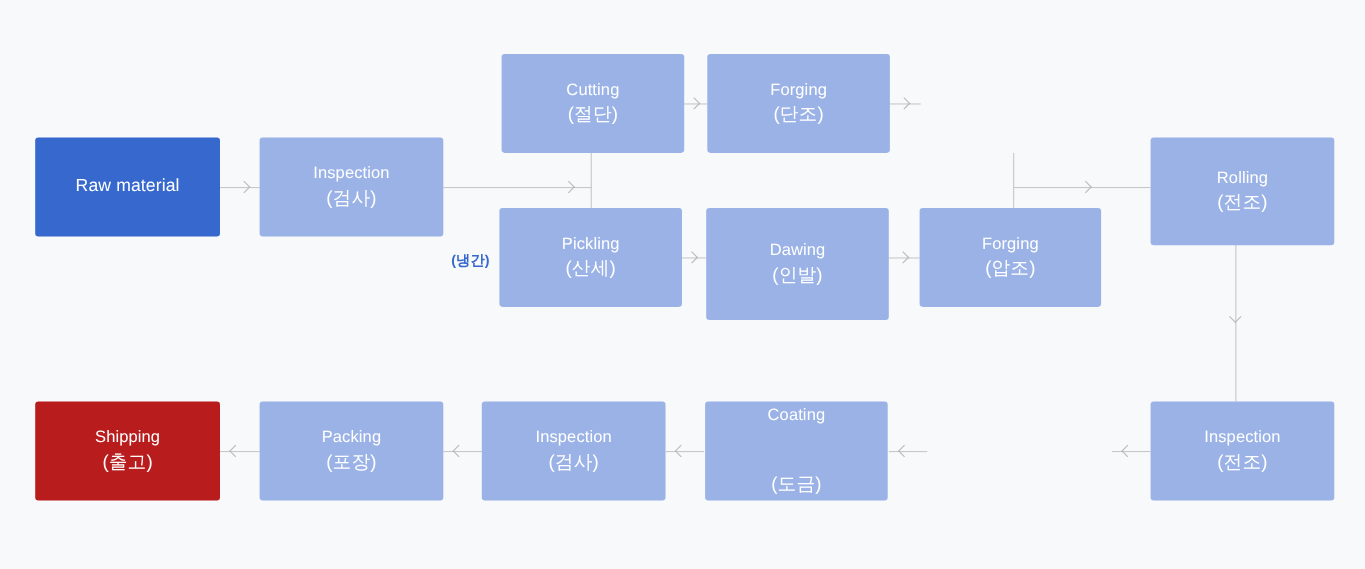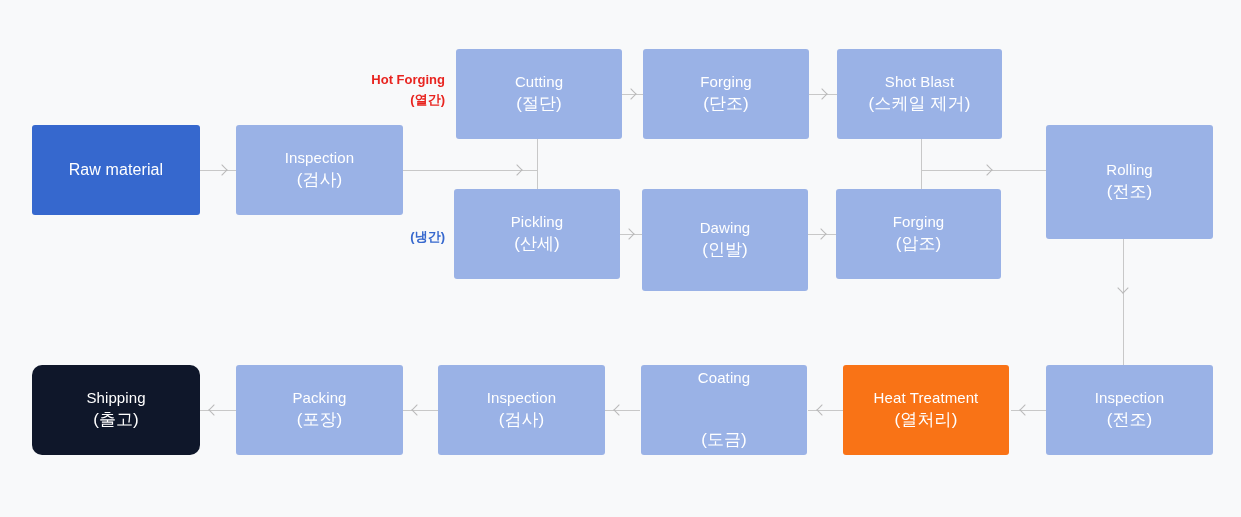--- a/index.html
+++ b/index.html
@@ -37,21 +37,21 @@
     letter-spacing: 0.1px;
     white-space: nowrap;
   }
   .node .ln-ko {
     font-size: 17px;
     letter-spacing: 0.1px;
     white-space: nowrap;
   }
   .node.light  { background: #9ab2e6; }
   .node.primary{ background: #3668ce; }
-  .node.deep   { background: #0f172a; border-radius: 10px; }
+  .node.deep   { background: #b91c1c; }
   .node.accent { background: #f97316; }
   .node.single .ln-en { font-size: 16px; }
 
   .branch-label {
     position: absolute;
     text-align: right;
     font-size: 13px;
     font-weight: bold;
     line-height: 1.55;
     white-space: nowrap;
@@ -130,24 +130,20 @@
 
   <div class="ln h" style="left:605px; top:410px; width:35px;"></div>
   <div class="arrow left" style="left:614px; top:405px;"></div>
 
   <div class="ln h" style="left:403px; top:410px; width:35px;"></div>
   <div class="arrow left" style="left:412px; top:405px;"></div>
 
   <div class="ln h" style="left:200px; top:410px; width:36px;"></div>
   <div class="arrow left" style="left:209px; top:405px;"></div>
 
-  <div class="branch-label hot" style="left:300px; top:70px; width:145px;">
-    <div>Hot Forging</div>
-    <div>(열간)</div>
-  </div>
 
   <div class="branch-label cold" style="left:300px; top:227px; width:145px;">
     <div>(냉간)</div>
   </div>
 
   <div class="node primary single" style="left:32px; top:125px; width:168px; height:90px;">
     <div class="ln-en">Raw material</div>
   </div>
 
   <div class="node light" style="left:236px; top:125px; width:167px; height:90px;">
@@ -158,54 +154,46 @@
   <div class="node light" style="left:456px; top:49px; width:166px; height:90px;">
     <div class="ln-en">Cutting</div>
     <div class="ln-ko">(절단)</div>
   </div>
 
   <div class="node light" style="left:643px; top:49px; width:166px; height:90px;">
     <div class="ln-en">Forging</div>
     <div class="ln-ko">(단조)</div>
   </div>
 
-  <div class="node light" style="left:837px; top:49px; width:165px; height:90px;">
-    <div class="ln-en">Shot Blast</div>
-    <div class="ln-ko">(스케일 제거)</div>
-  </div>
 
   <div class="node light" style="left:454px; top:189px; width:166px; height:90px;">
     <div class="ln-en">Pickling</div>
     <div class="ln-ko">(산세)</div>
   </div>
 
   <div class="node light" style="left:642px; top:189px; width:166px; height:102px;">
     <div class="ln-en">Dawing</div>
     <div class="ln-ko">(인발)</div>
   </div>
 
   <div class="node light" style="left:836px; top:189px; width:165px; height:90px;">
     <div class="ln-en">Forging</div>
     <div class="ln-ko">(압조)</div>
   </div>
 
-  <div class="node light" style="left:1046px; top:125px; width:167px; height:114px;">
+  <div class="node light" style="left:1046px; top:125px; width:167px; height:98px;">
     <div class="ln-en">Rolling</div>
     <div class="ln-ko">(전조)</div>
   </div>
 
   <div class="node light" style="left:1046px; top:365px; width:167px; height:90px;">
     <div class="ln-en">Inspection</div>
     <div class="ln-ko">(전조)</div>
   </div>
 
-  <div class="node accent" style="left:843px; top:365px; width:166px; height:90px;">
-    <div class="ln-en">Heat Treatment</div>
-    <div class="ln-ko">(열처리)</div>
-  </div>
 
   <div class="node light" style="left:641px; top:365px; width:166px; height:90px;gap:40px;">
     <div class="ln-en">Coating</div>
     <div class="ln-ko">(도금)</div>
   </div>
 
   <div class="node light" style="left:438px; top:365px; width:167px; height:90px;">
     <div class="ln-en">Inspection</div>
     <div class="ln-ko">(검사)</div>
   </div>

